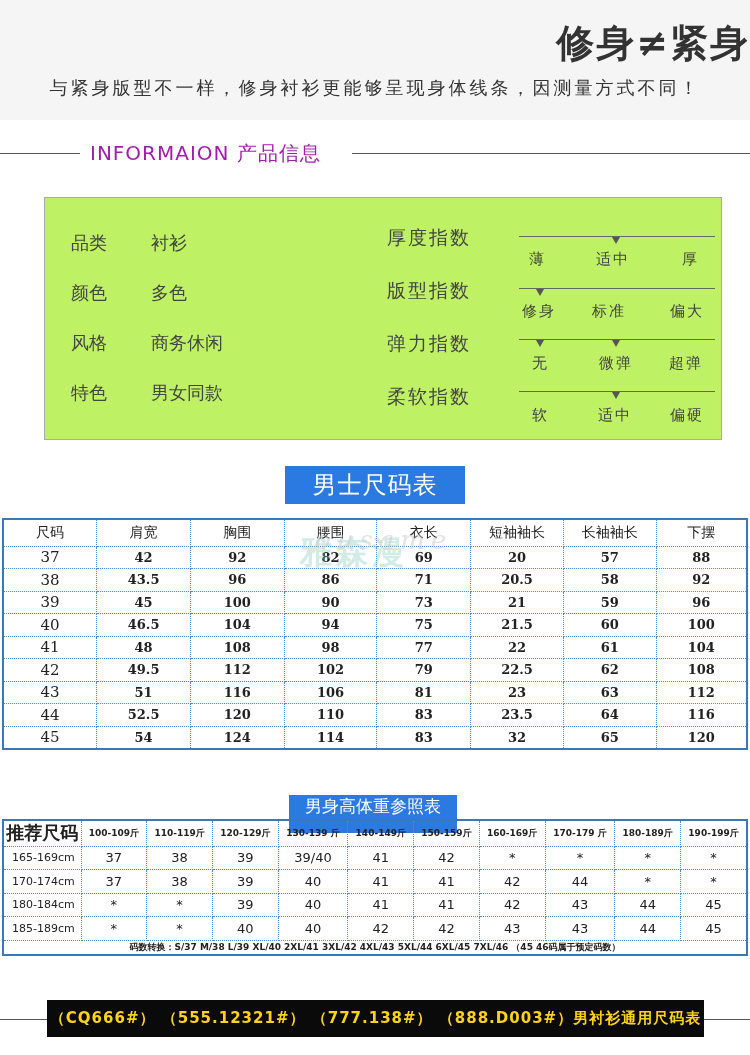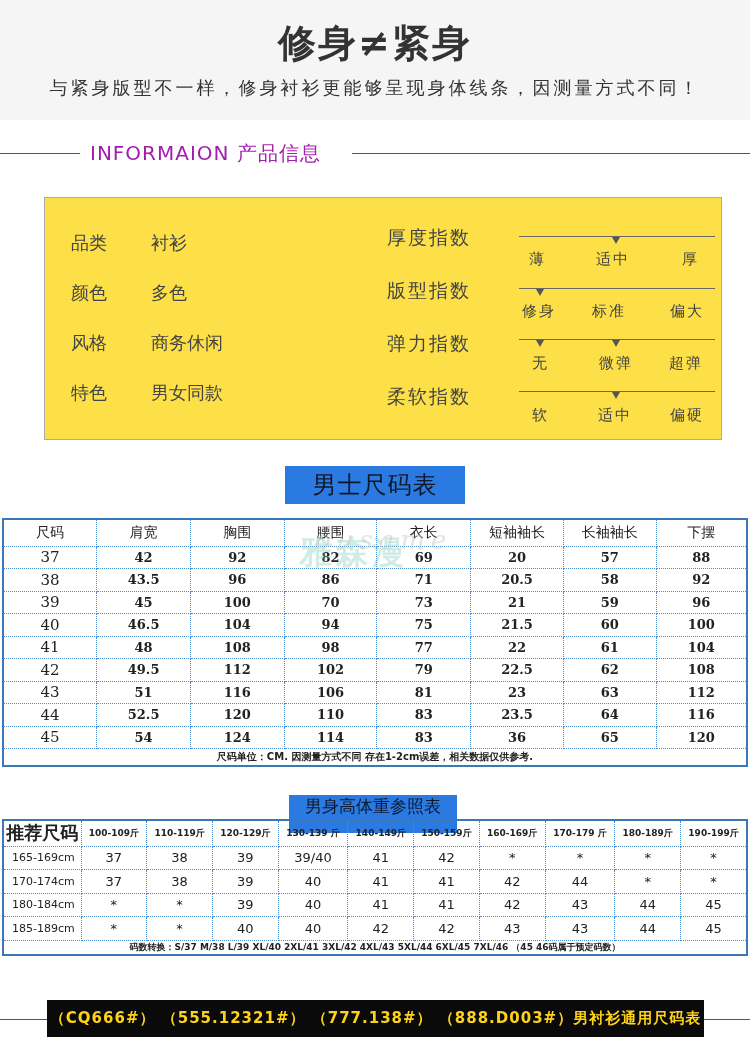--- a/index.html
+++ b/index.html
@@ -1,37 +1,37 @@
 <!DOCTYPE html>
 <html><head>
   <meta charset="utf-8">
   <style>
     * { box-sizing: border-box; margin: 0; padding: 0; }
     body { width: 750px; height: 1055px; background: #ffffff; font-family: "DejaVu Sans", sans-serif; color: #333; position: relative; overflow: hidden; }
 
     .hero { position: absolute; left: 0; top: 0; width: 750px; height: 120px; background: #f5f5f5; }
-    .hero-title { position: absolute; left: 0; width: 750px; top: 18px; text-align: center; font-size: 38px; font-weight: bold; color: #333; letter-spacing: 2px; }
+    .hero-title { position: absolute; left: 0; width: 750px; top: 18px; text-align: right; font-size: 38px; font-weight: bold; color: #333; letter-spacing: 2px; }
     .hero-sub { position: absolute; left: 0; width: 750px; top: 76px; text-align: center; font-size: 18px; color: #333; letter-spacing: 3px; }
 
     .info-head { position: absolute; top: 140px; left: 0; width: 750px; height: 26px; }
     .info-head .line-l { position: absolute; left: 0; top: 13px; width: 80px; height: 1px; background: #555; }
     .info-head .line-r { position: absolute; left: 352px; top: 13px; width: 398px; height: 1px; background: #555; }
     .info-head .label { position: absolute; left: 90px; top: 0; font-size: 20px; color: #a21caf; letter-spacing: 1px; }
 
-    .info-box { position: absolute; left: 44px; top: 197px; width: 678px; height: 243px; border: 1px solid #aaa; background: #fde047; }
+    .info-box { position: absolute; left: 44px; top: 197px; width: 678px; height: 243px; border: 1px solid #aaa; background: #bef264; }
     .attr-row { position: absolute; left: 26px; font-size: 18px; color: #444; }
     .attr-row .k { position: absolute; left: 0; width: 80px; white-space: nowrap; }
     .attr-row .v { position: absolute; left: 80px; width: 120px; white-space: nowrap; }
 
     .idx-label { position: absolute; left: 342px; font-size: 19px; color: #444; letter-spacing: 2px; white-space: nowrap; }
     .idx-bar { position: absolute; left: 474px; width: 196px; height: 1px; background: #666; }
     .idx-marker { position: absolute; width: 0; height: 0; border-left: 4px solid transparent; border-right: 4px solid transparent; border-top: 7px solid #555; }
     .idx-opt { position: absolute; font-size: 15px; color: #444; letter-spacing: 2px; white-space: nowrap; }
 
-    .banner { position: absolute; background: #2a7ae2; color: #0f172a; text-align: center; }
+    .banner { position: absolute; background: #2a7ae2; color: #ffffff; text-align: center; }
     .banner1 { left: 285px; top: 466px; width: 180px; height: 38px; font-size: 24px; line-height: 38px; letter-spacing: 1px; }
     .banner2 { left: 289px; top: 795px; width: 168px; height: 38px; font-size: 17px; line-height: 22px; }
 
     .watermark { position: absolute; left: 260px; top: 495px; width: 220px; height: 60px; pointer-events: none; }
     .wm-text { position: absolute; left: 40px; top: 0; font-size: 32px; font-weight: bold; color: rgba(120,200,180,0.35); letter-spacing: 4px; margin-top: 36px; }
     .wm-sub { position: absolute; left: 55px; top: 30px; font-size: 26px; font-style: italic; font-family: "DejaVu Serif", serif; color: rgba(200,200,200,0.5); letter-spacing: 6px; }
 
     table { border-collapse: collapse; position: absolute; font-family: "DejaVu Serif", serif; padding-left: 34px; }
     .size-table { left: 2px; top: 518px; width: 746px; border: 2px solid #3a78b8; }
     .size-table td, .size-table th { border: 1px dotted #4a8ed0; text-align: center; color: #222; }
@@ -148,21 +148,21 @@
         <td>86</td>
         <td>71</td>
         <td>20.5</td>
         <td>58</td>
         <td>92</td>
       </tr>
       <tr>
         <td class="sz">39</td>
         <td>45</td>
         <td>100</td>
-        <td>70</td>
+        <td>90</td>
         <td>73</td>
         <td>21</td>
         <td>59</td>
         <td>96</td>
       </tr>
       <tr>
         <td class="sz">40</td>
         <td>46.5</td>
         <td>104</td>
         <td>94</td>
@@ -210,26 +210,23 @@
         <td>23.5</td>
         <td>64</td>
         <td>116</td>
       </tr>
       <tr>
         <td class="sz">45</td>
         <td>54</td>
         <td>124</td>
         <td>114</td>
         <td>83</td>
-        <td>36</td>
+        <td>32</td>
         <td>65</td>
         <td>120</td>
-      </tr>
-      <tr>
-        <td colspan="8" class="note">尺码单位：CM. 因测量方式不同  存在1-2cm误差，相关数据仅供参考.</td>
       </tr>
     </tbody>
 </table>
 
 <div class="watermark">
   <div class="wm-text">雅森漫</div>
   <div class="wm-sub">ousame</div>
 </div>
 
 <div class="banner banner2">男身高体重参照表</div>

